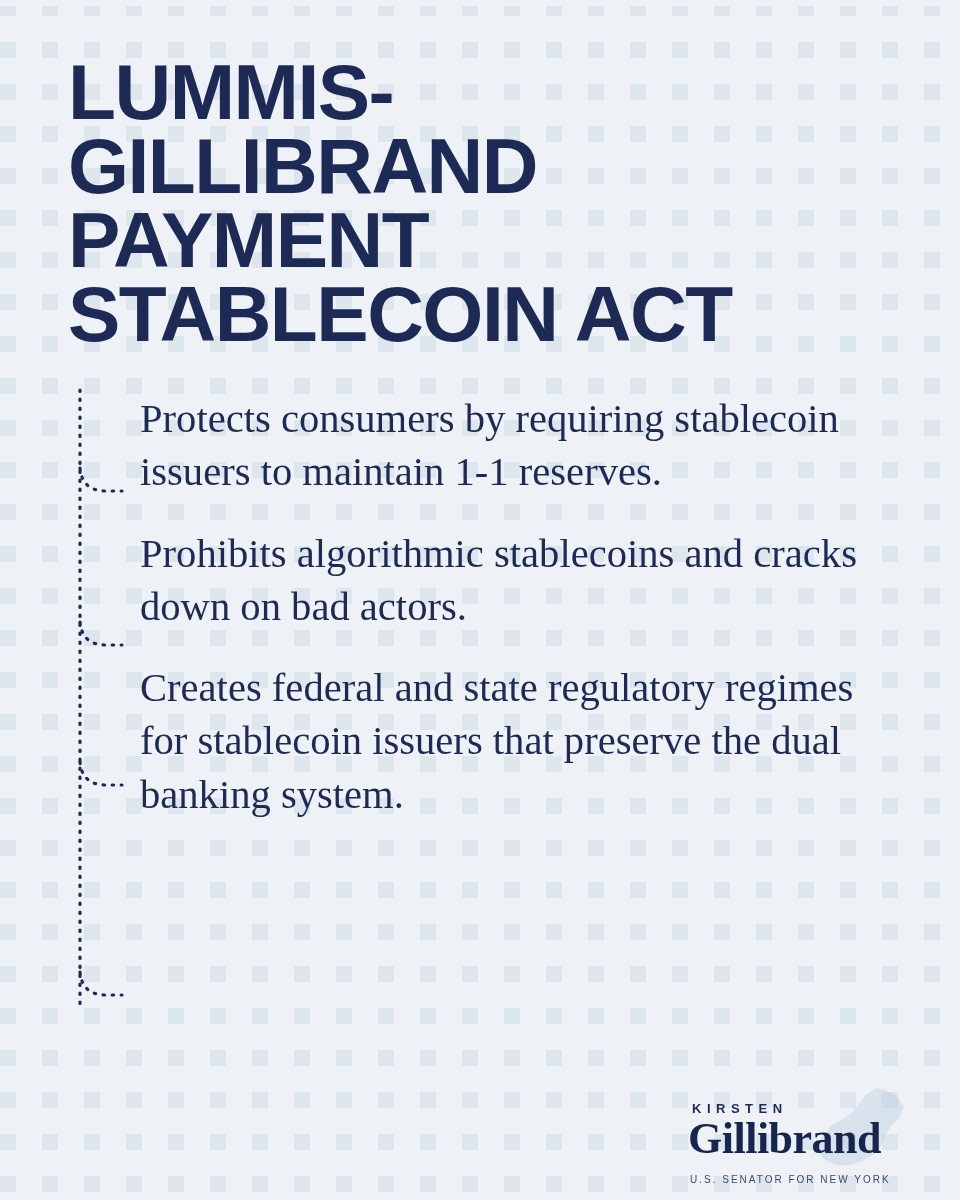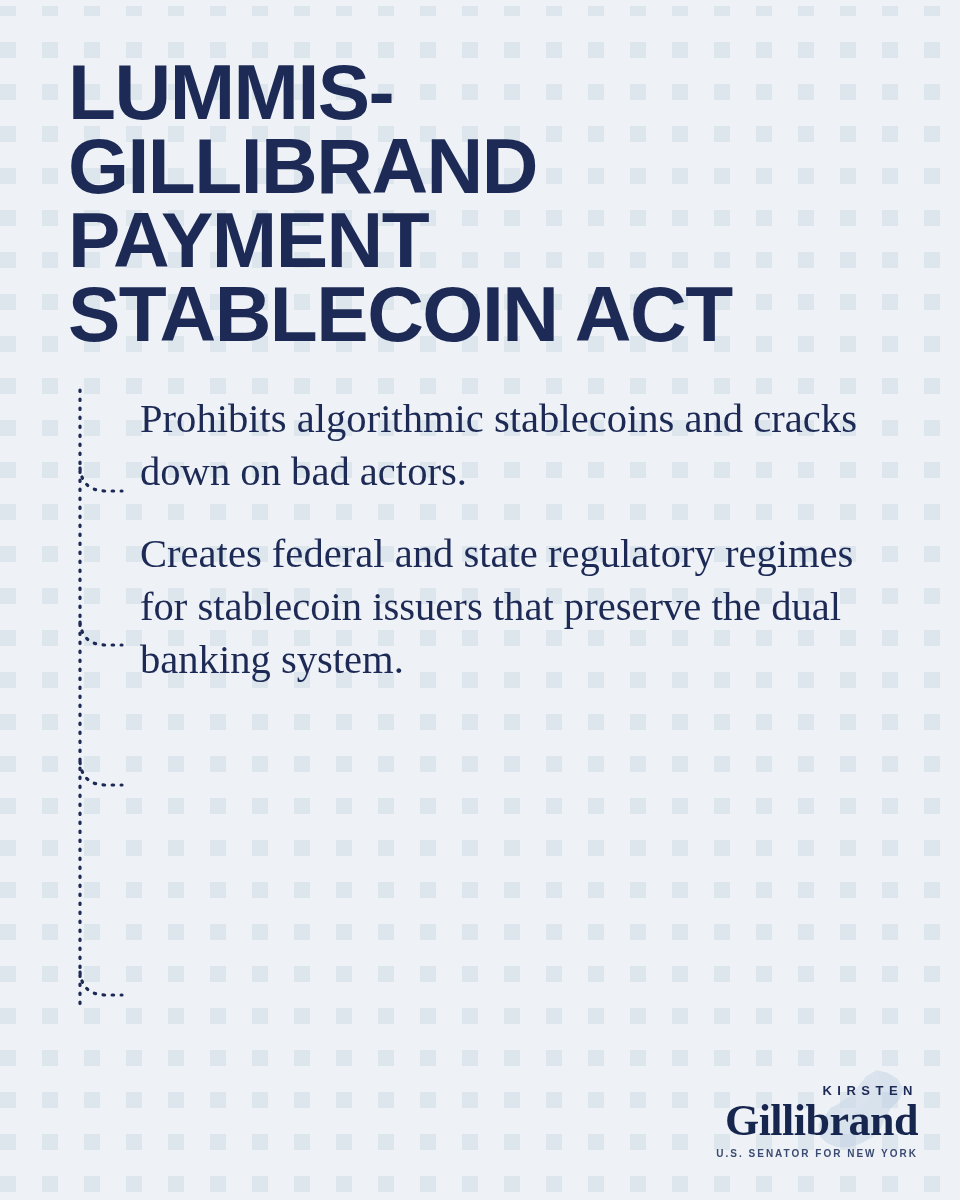--- a/index.html
+++ b/index.html
@@ -106,24 +106,24 @@
     width: 960px;
     height: 1200px;
     z-index: 3;
     pointer-events: none;
   }
 
   
   .logo {
     position: absolute;
     right: 42px;
-    bottom: 26px;
+    bottom: 8px;
     width: 230px;
     height: 100px;
-    text-align: right;
+    text-align: left;
   }
   .logo-map {
     position: absolute;
     right: 6px;
     top: -12px;
     width: 104px;
     height: 104px;
     opacity: 0.55;
     z-index: 0;
   }
@@ -147,26 +147,26 @@
     font-family: "Liberation Serif", serif;
     font-weight: 700;
     font-size: 44px;
     line-height: 1.0;
     color: #17264f;
     letter-spacing: -0.5px;
   }
   .logo-tagline {
     font-family: "Liberation Sans", sans-serif;
     font-size: 10px;
-    font-weight: 700;
+    font-weight: 400;
     letter-spacing: 2.0px;
     color: #3b4a70;
     text-transform: uppercase;
     line-height: 1;
-    margin-top: 6px;
+    margin-top: 14px;
     padding-left: 2px;
   }
 </style>
 </head>
 <body>
 
 <div id="poster">
 
   <svg id="grid-layer" viewBox="0 0 960 1200" preserveAspectRatio="none" xmlns="http://www.w3.org/2000/svg">
     <defs>
@@ -182,20 +182,23 @@
 
     <div class="title-block">
       <div class="title-line">LUMMIS-</div>
       <div class="title-line">GILLIBRAND</div>
       <div class="title-line">PAYMENT</div>
       <div class="title-line">STABLECOIN ACT</div>
     </div>
 
     <div class="bullets">
       <div class="bullet-row">
+        <span class="bullet-text">Protects consumers by requiring stablecoin issuers to maintain 1-1 reserves.</span>
+      </div>
+      <div class="bullet-row">
         <span class="bullet-text">Prohibits algorithmic stablecoins and cracks down on bad actors.</span>
       </div>
       <div class="bullet-row">
         <span class="bullet-text">Creates federal and state regulatory regimes for stablecoin issuers that preserve the dual banking system.</span>
       </div>
     </div>
 
     <svg id="connector-layer" viewBox="0 0 960 1200" xmlns="http://www.w3.org/2000/svg">
       <g stroke="#1c2a55" stroke-width="3.2" fill="none" stroke-linecap="round" stroke-dasharray="1.5 7.5">
 

